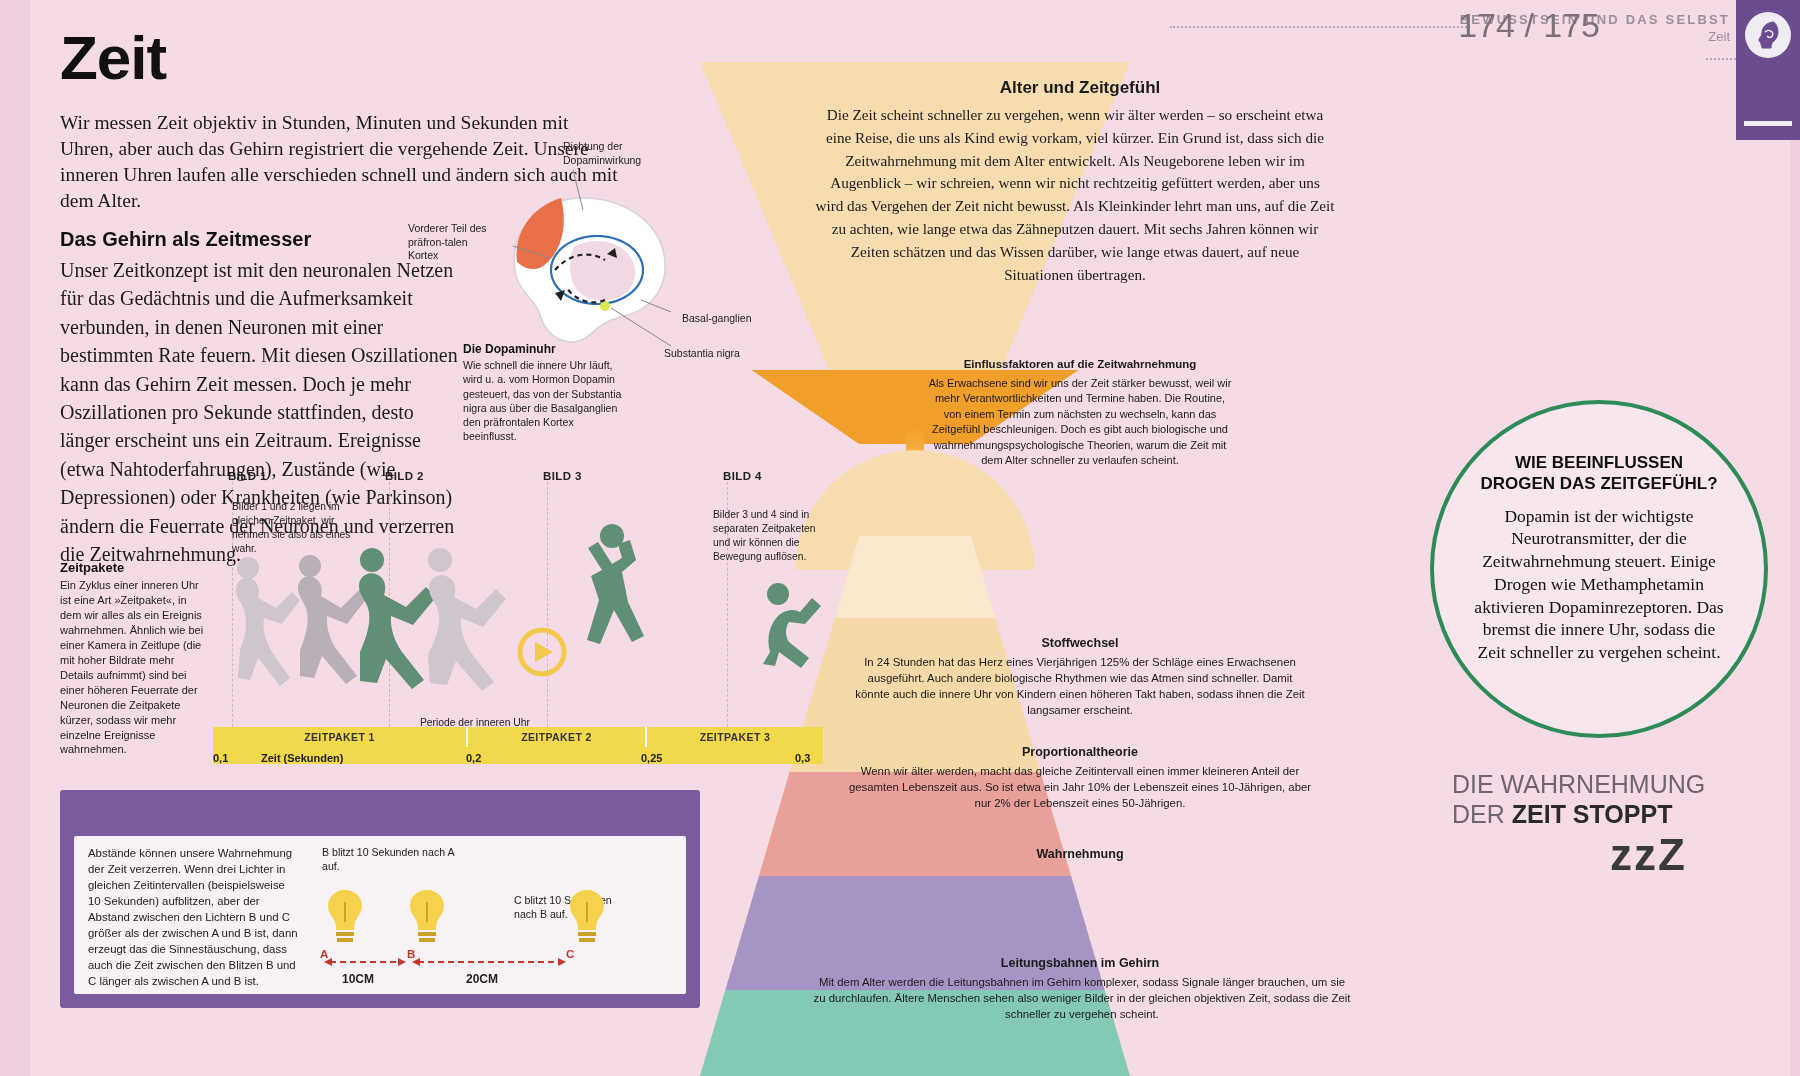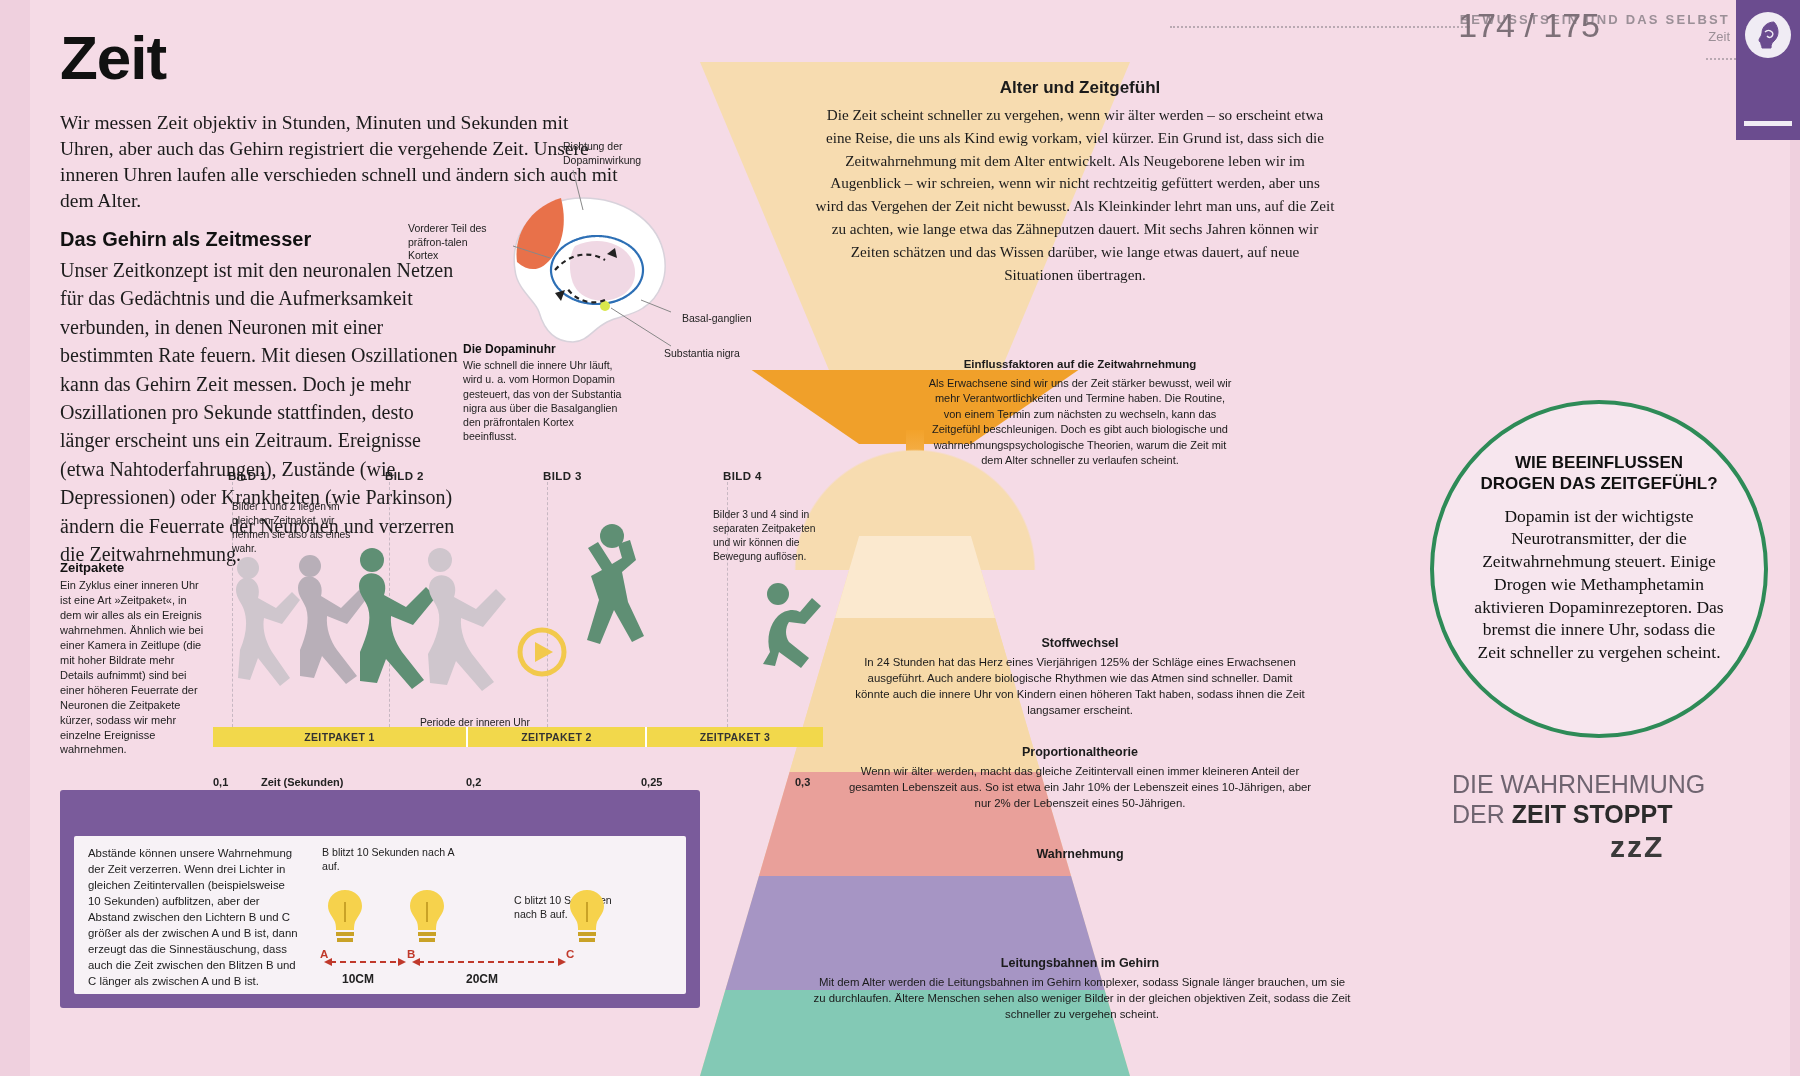--- a/index.html
+++ b/index.html
@@ -43,25 +43,25 @@
   .dop-title{position:absolute;left:463px;top:342px;font-size:12px;font-weight:700;color:#111;}
   .dop-body{position:absolute;left:463px;top:358px;width:165px;font-size:10.6px;line-height:1.35;color:#222;}
 
   
   .zp-title{position:absolute;left:60px;top:560px;font-size:13px;font-weight:700;color:#111;}
   .zp-body{position:absolute;left:60px;top:578px;width:148px;font-size:11px;line-height:1.36;color:#222;}
   .bild-lbl{position:absolute;font-size:11.5px;font-weight:700;color:#222;letter-spacing:.4px;}
   .note{position:absolute;font-size:10.3px;line-height:1.35;color:#222;}
   .vline{position:absolute;width:0;border-left:1px dashed #c7b7c2;}
   .runners{position:absolute;left:210px;top:470px;width:620px;height:255px;}
-  .tl{position:absolute;left:213px;top:727px;width:610px;height:20px;background:#f2d84b;}
+  .tl{position:absolute;left:213px;top:727px;width:610px;height:37px;background:#f2d84b;}
   .tl .seg{position:absolute;top:0;height:20px;display:flex;align-items:center;justify-content:center;
     font-size:10.5px;font-weight:700;color:#333;letter-spacing:.4px;}
   .tl .div{position:absolute;top:0;width:2px;height:20px;background:#fff;}
-  .axis{position:absolute;left:213px;top:752px;width:615px;height:16px;margin-top:24px;}
+  .axis{position:absolute;left:213px;top:752px;width:615px;height:16px;}
   .axis span{position:absolute;font-size:11px;color:#222;font-weight:700;}
   .axis .ttl{font-weight:700;}
 
   
   .zi{position:absolute;left:60px;top:790px;width:640px;height:218px;background:#7a5b9b;border-radius:3px;}
   .zi h3{margin:0;padding:13px 0 0 18px;color:#fff;font-size:15px;letter-spacing:1.4px;font-weight:700;}
   .zi-inner{position:absolute;left:14px;top:46px;width:612px;height:158px;background:#f7f2f6;border-radius:2px;}
   .zi-text{position:absolute;left:14px;top:10px;width:212px;font-size:11.4px;line-height:1.4;color:#222;}
   .bulb{position:absolute;width:46px;height:64px;}
   .zi-note{position:absolute;font-size:10.6px;line-height:1.3;color:#222;}
@@ -294,14 +294,14 @@
 
   <div class="circle">
     <h4>WIE BEEINFLUSSEN DROGEN DAS ZEITGEFÜHL?</h4>
     <p>Dopamin ist der wichtigste Neurotransmitter, der die Zeitwahrnehmung steuert. Einige Drogen wie Methamphetamin aktivieren Dopaminrezeptoren. Das bremst die innere Uhr, sodass die Zeit schneller zu vergehen scheint.</p>
   </div>
 
   <div class="sleep">
     <div>DIE WAHRNEHMUNG</div>
     <div>DER <b>ZEIT STOPPT</b></div>
   </div>
-  <div class="zzz" style="font-size:30px;letter-spacing:2px;">zzZ</div>
+  <div class="zzz" style="font-size:44px;letter-spacing:2px;">zzZ</div>
 </div>
 
 </body></html>

